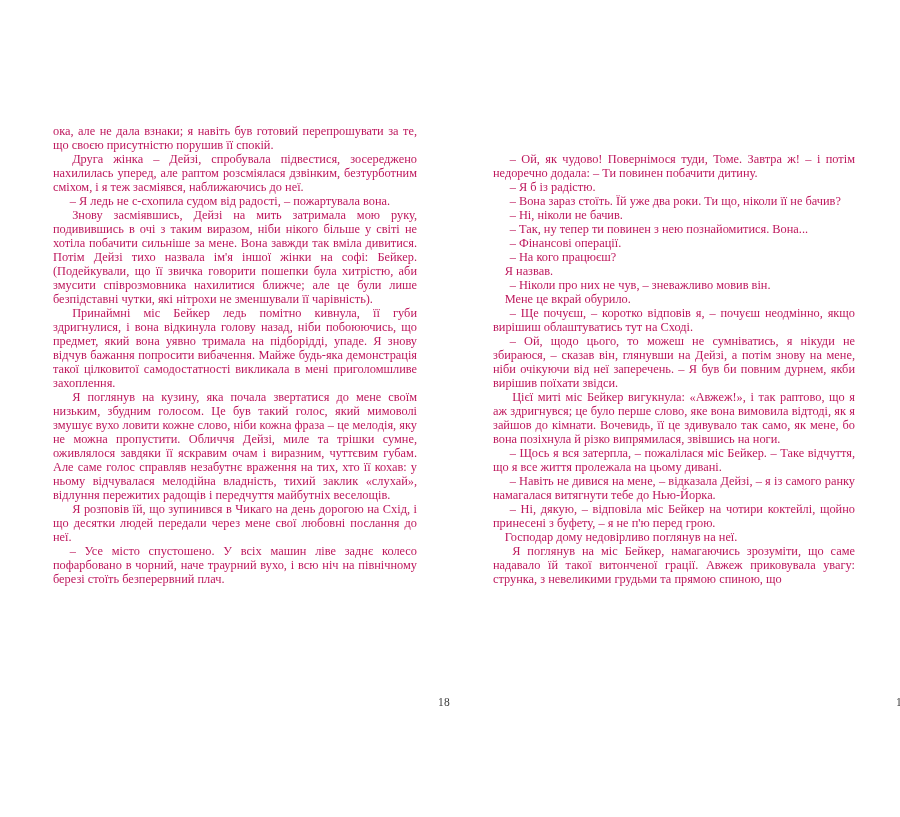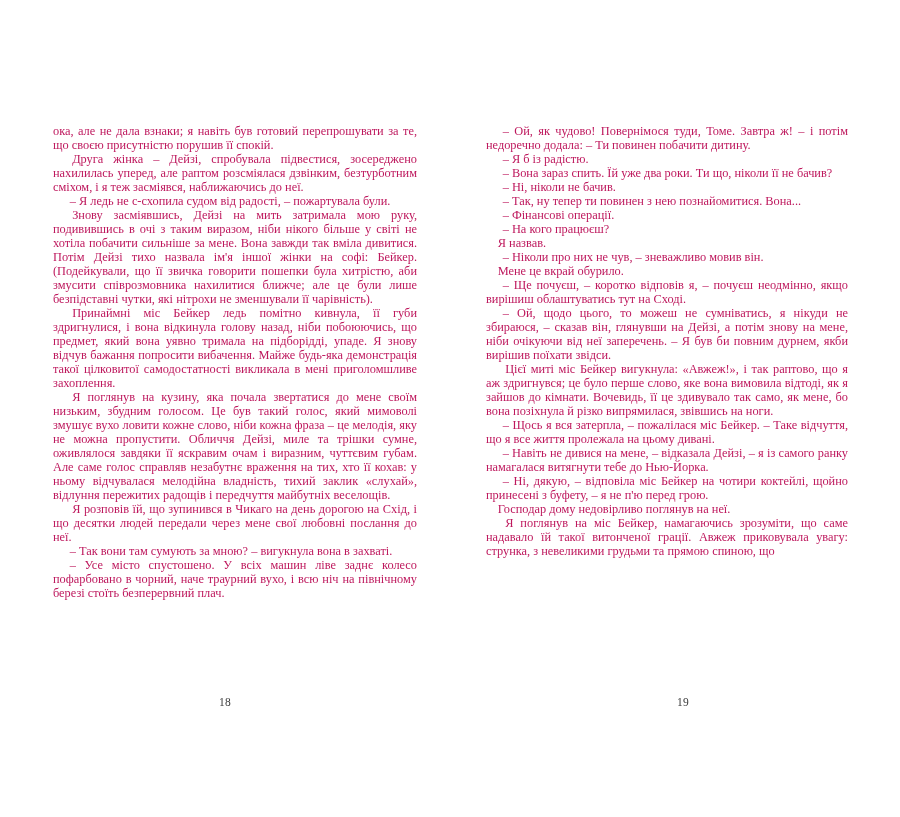--- a/index.html
+++ b/index.html
@@ -40,74 +40,74 @@
     text-justify: inter-word;
     hyphens: manual;
     -webkit-hyphens: manual;
     color: #be185d;
   }
   .page-left .text-block {
     left: 53px;
     width: 364px;
   }
   .page-right .text-block {
-    left: 36px;
+    left: 43px;
     width: 362px;
+    margin-top: 28px;
   }
   p.para {
     margin: 0;
     text-indent: 1.55em;
   }
   p.para.cont {
     text-indent: 0;
   }
   p.para.dialog {
     text-indent: 1.35em;
   }
   p.para.narrow-indent {
     text-indent: 0.95em;
   }
   .folio {
     position: absolute;
     top: 696px;
     width: 100%;
-    text-align: center;
+    text-align: right;
     font-size: 11.5px;
     letter-spacing: 0.3px;
     color: #3a3a3a;
     font-family: "Liberation Serif", "DejaVu Serif", serif;
   }
   .page-left .folio { left: 0; }
   .page-right .folio { left: 8px; }
 </style>
 </head>
 <body style="background: rgb(255, 255, 255);">
 
 <div class="spread">
 
   <div class="page page-left">
     <div class="text-block">
         <p class="para cont">ока, але не дала взнаки; я навіть був готовий перепрошувати за те, що своєю присутністю порушив її спокій.</p>
         <p class="para para">Друга жінка – Дейзі, спробувала підвестися, зосереджено нахилилась уперед, але раптом розсміялася дзвінким, безтурботним сміхом, і я теж засміявся, наближаючись до неї.</p>
-        <p class="para dialog">– Я ледь не с-схопила судом від радості, – пожартувала були.</p>
+        <p class="para dialog">– Я ледь не с-схопила судом від радості, – пожартувала вона.</p>
         <p class="para para">Знову засміявшись, Дейзі на мить затримала мою руку, подивившись в очі з таким виразом, ніби нікого більше у світі не хотіла побачити сильніше за мене. Вона завжди так вміла дивитися. Потім Дейзі тихо назвала ім'я іншої жінки на софі: Бейкер. (Подейкували, що її звичка говорити пошепки була хитрістю, аби змусити співрозмовника нахилитися ближче; але це були лише безпідставні чутки, які нітрохи не зменшували її чарівність).</p>
         <p class="para para">Принаймні міс Бейкер ледь помітно кивнула, її губи здригнулися, і вона відкинула голову назад, ніби побоюючись, що предмет, який вона уявно тримала на підборідді, упаде. Я знову відчув бажання попросити вибачення. Майже будь-яка демонстрація такої цілковитої самодостатності викликала в мені приголомшливе захоплення.</p>
         <p class="para para">Я поглянув на кузину, яка почала звертатися до мене своїм низьким, збудним голосом. Це був такий голос, який мимоволі змушує вухо ловити кожне слово, ніби кожна фраза – це мелодія, яку не можна пропустити. Обличчя Дейзі, миле та трішки сумне, оживлялося завдяки її яскравим очам і виразним, чуттєвим губам. Але саме голос справляв незабутнє враження на тих, хто її кохав: у ньому відчувалася мелодійна владність, тихий заклик «слухай», відлуння пережитих радощів і передчуття майбутніх веселощів.</p>
         <p class="para para">Я розповів їй, що зупинився в Чикаго на день дорогою на Схід, і що десятки людей передали через мене свої любовні послання до неї.</p>
-        <p class="para dialog">– Так вони там сумують за мною? – вигукнула вона в захваті.</p>
         <p class="para dialog">– Усе місто спустошено. У всіх машин ліве заднє колесо пофарбовано в чорний, наче траурний вухо, і всю ніч на північному березі стоїть безперервний плач.</p>
       </div>
     <div class="folio">18</div>
   </div>
 
   <div class="page page-right">
     <div class="text-block">
         <p class="para dialog">– Ой, як чудово! Повернімося туди, Томе. Завтра ж! – і потім недоречно додала: – Ти повинен побачити дитину.</p>
         <p class="para dialog">– Я б із радістю.</p>
-        <p class="para dialog">– Вона зараз спить. Їй уже два роки. Ти що, ніколи її не бачив?</p>
+        <p class="para dialog">– Вона зараз стоїть. Їй уже два роки. Ти що, ніколи її не бачив?</p>
         <p class="para dialog">– Ні, ніколи не бачив.</p>
         <p class="para dialog">– Так, ну тепер ти повинен з нею познайомитися. Вона...</p>
         <p class="para dialog">– Фінансові операції.</p>
         <p class="para dialog">– На кого працюєш?</p>
         <p class="para narrow-indent">Я назвав.</p>
         <p class="para dialog">– Ніколи про них не чув, – зневажливо мовив він.</p>
         <p class="para narrow-indent">Мене це вкрай обурило.</p>
         <p class="para dialog">– Ще почуєш, – коротко відповів я, – почуєш неодмінно, якщо вирішиш облаштуватись тут на Сході.</p>
         <p class="para dialog">– Ой, щодо цього, то можеш не сумніватись, я нікуди не збираюся, – сказав він, глянувши на Дейзі, а потім знову на мене, ніби очікуючи від неї заперечень. – Я був би повним дурнем, якби вирішив поїхати звідси.</p>
         <p class="para para">Цієї миті міс Бейкер вигукнула: «Авжеж!», і так раптово, що я аж здригнувся; це було перше слово, яке вона вимовила відтоді, як я зайшов до кімнати. Вочевидь, її це здивувало так само, як мене, бо вона позіхнула й різко випрямилася, звівшись на ноги.</p>

